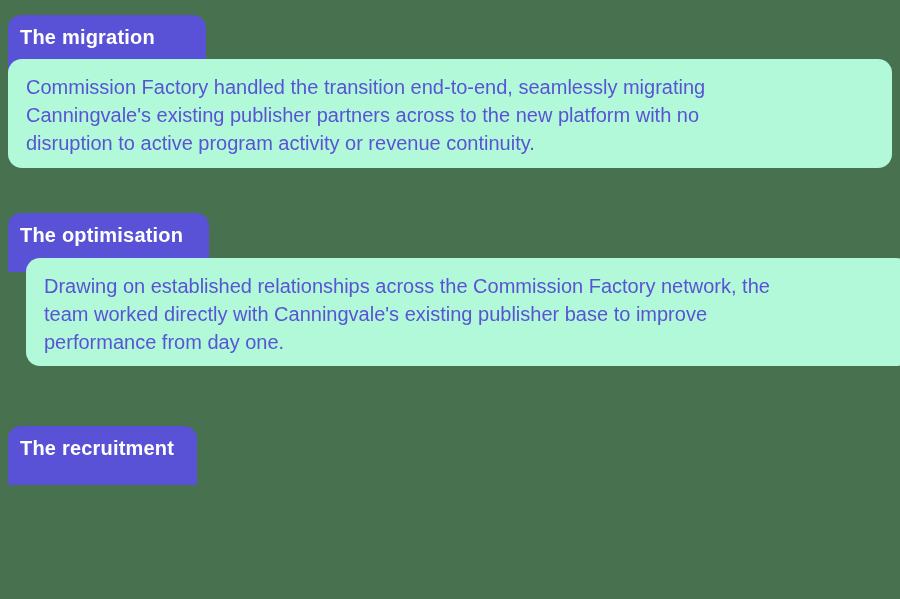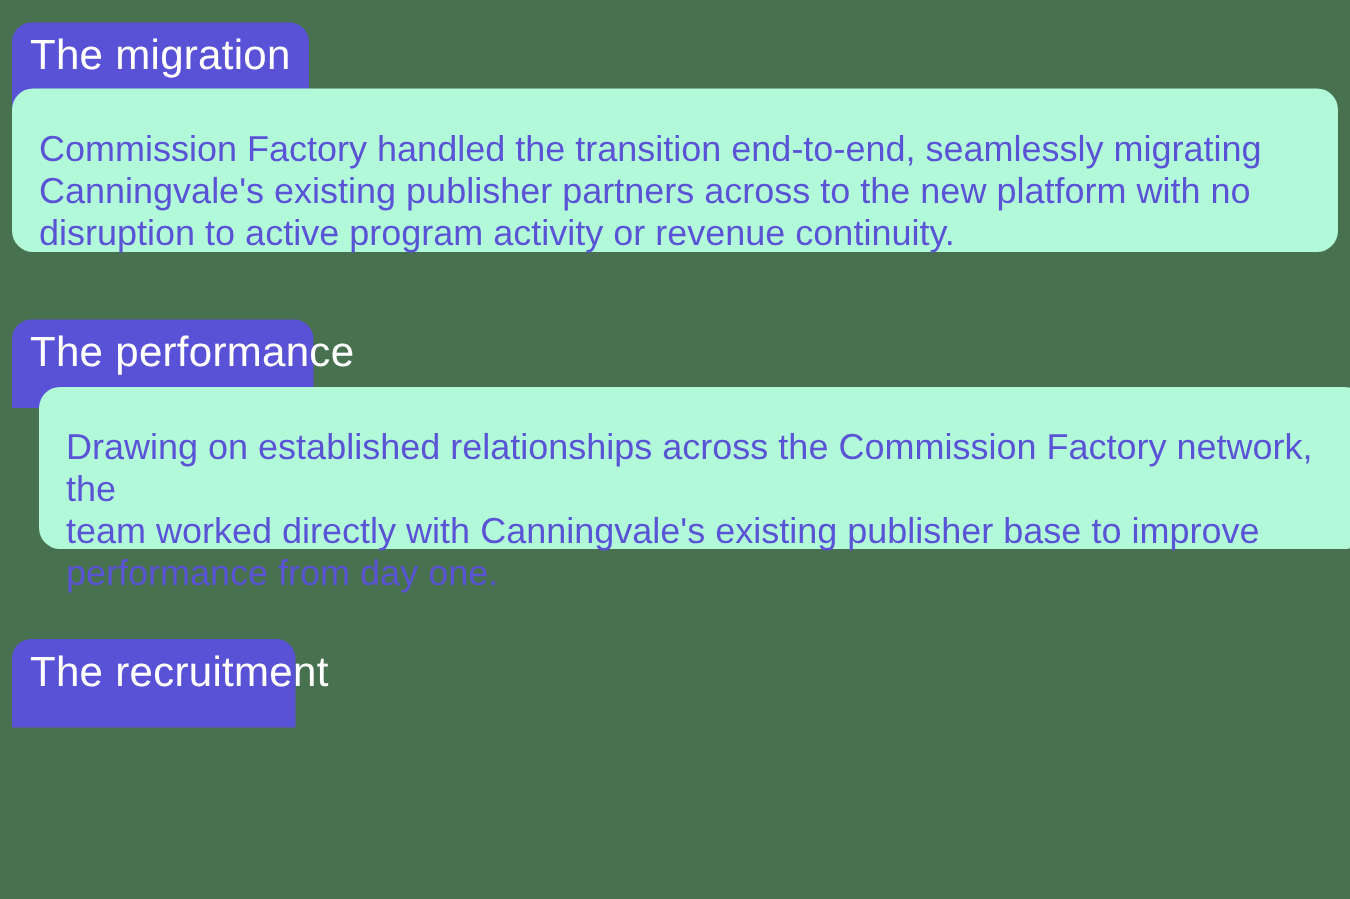--- a/index.html
+++ b/index.html
@@ -14,64 +14,64 @@
   .tab {
     position: absolute;
     background: var(--tab-bg, #5952D6);
     border-radius: 13px 13px 0 0;
     z-index: 1;
   }
   .tab-label {
     display: block;
     line-height: 44px;
     padding-left: 12px;
-    font-size: 28px;
-    font-weight: normal;
+    font-size: 20px;
+    font-weight: bold;
     letter-spacing: 0.2px;
     color: var(--tab-text, #FFFFFF);
     white-space: nowrap;
   }
   .card {
     position: absolute;
     background: var(--card-bg, #B1F9D8);
     border-radius: 14px;
     z-index: 2;
   }
   .card-text {
     margin: 0;
-    padding: 27px 20px 0 18px;
-    font-size: 24px;
+    padding: 14px 20px 0 18px;
+    font-size: 20px;
     line-height: 28px;
     color: var(--card-text, #5A53D6);
     white-space: pre-line;
   }
   
   .tab--migration    { left: 8px; top: 15px;  width: 198px; height: 58px; }
   .card--migration   { left: 8px; top: 59px;  width: 884px; height: 109px; }
   .tab--optimisation { left: 8px; top: 213px; width: 201px; height: 59px; }
   .card--optimisation{ left: 8px; top: 258px; width: 884px; height: 108px; margin-left: 18px; }
-  .tab--recruitment  { left: 8px; top: 426px; width: 189px; height: 59px; text-align: center; }
+  .tab--recruitment  { left: 8px; top: 426px; width: 189px; height: 59px; }
   .card--recruitment { left: 8px; top: 471px; width: 884px; height: 109px; }
 </style>
 </head>
 <body>
 
 <div class="stage">
 
   <div class="tab tab--migration">
     <span class="tab-label">The migration</span>
   </div>
   <div class="card card--migration">
     <p class="card-text">Commission Factory handled the transition end-to-end, seamlessly migrating
 Canningvale's existing publisher partners across to the new platform with no
 disruption to active program activity or revenue continuity.</p>
   </div>
 
   <div class="tab tab--optimisation">
-    <span class="tab-label">The performance</span>
+    <span class="tab-label">The optimisation</span>
   </div>
   <div class="card card--optimisation">
     <p class="card-text">Drawing on established relationships across the Commission Factory network, the
 team worked directly with Canningvale's existing publisher base to improve
 performance from day one.</p>
   </div>
 
   <div class="tab tab--recruitment">
     <span class="tab-label">The recruitment</span>
   </div>

